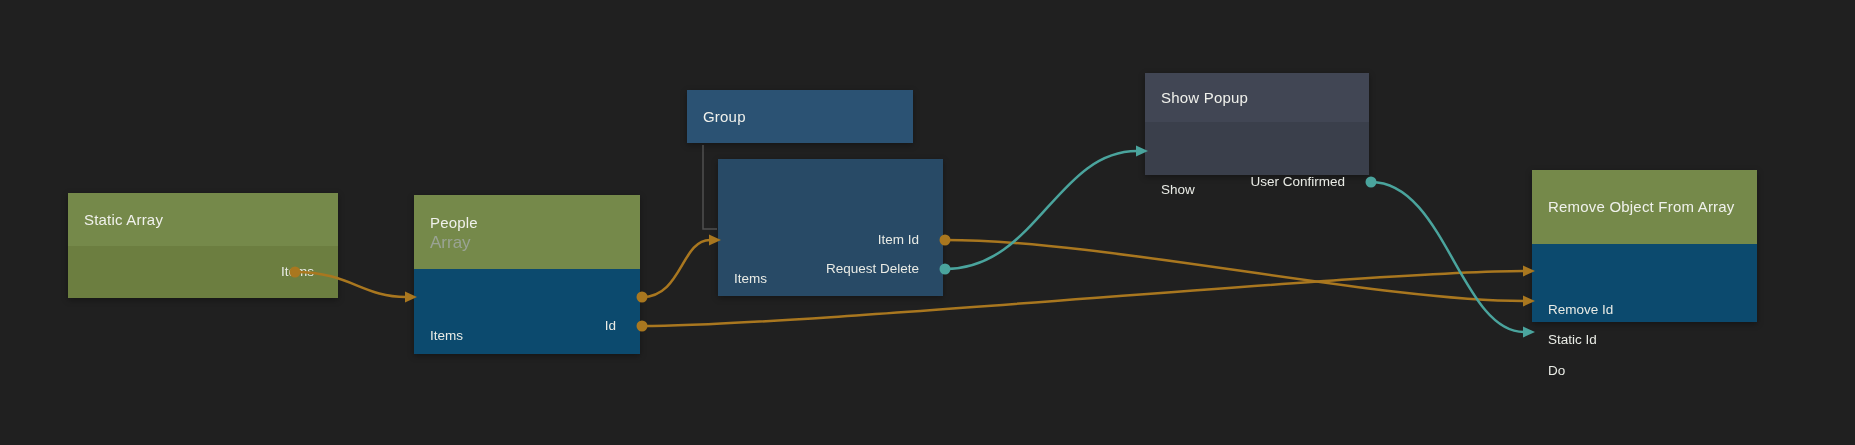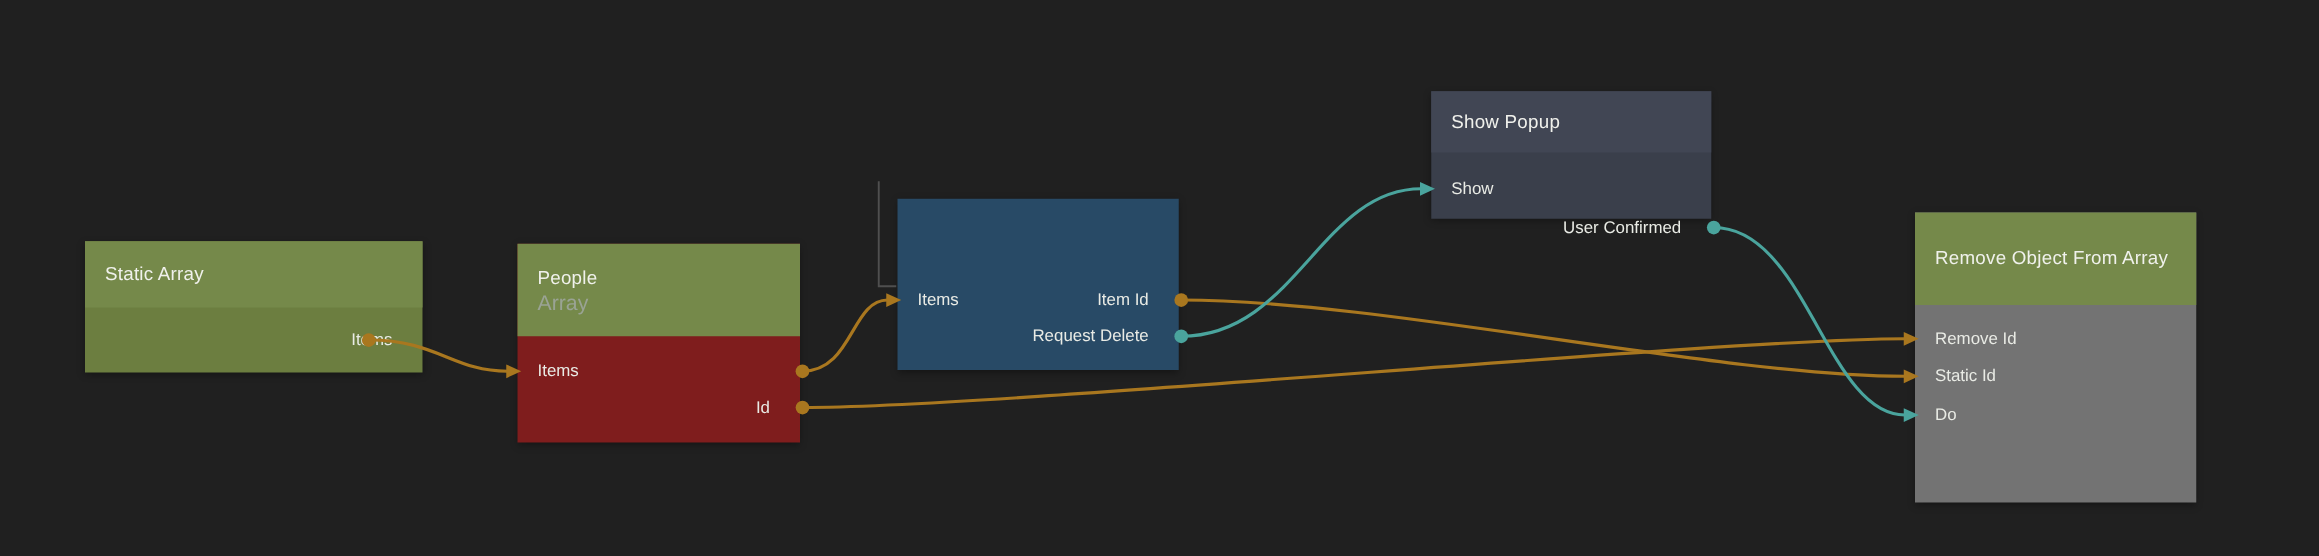--- a/index.html
+++ b/index.html
@@ -41,21 +41,21 @@
   }
   .node-body { position: absolute; left: 0; right: 0; bottom: 0; }
 
   .port {
     position: absolute;
     font-size: 13.5px;
     line-height: 18px;
     color: #e9ebe5;
     white-space: nowrap;
   }
-  .port.left  { left: 16px; text-align: left; }
+  .port.left  { left: 16px; text-align: left; margin-top: 39px; }
   .port.right { right: 24px; text-align: center; }
 
   #wire-layer {
     position: absolute;
     inset: 0;
     z-index: 5;
     pointer-events: none;
   }
   #wire-layer g[data-interactable="true"] { pointer-events: stroke; }
 </style>
@@ -64,44 +64,50 @@
 
 <div class="canvas" data-interactable="true">
   <div id="node-layer" data-interactable="false">
       <div class="node" data-interactable="true" style="left: 68px; top: 193px; width: 270px; height: 105px; background: rgb(108, 126, 64);">
         <div class="node-header" data-interactable="true" style="height: 53px; background: rgb(117, 137, 74);">
           <div class="node-title" data-interactable="false">Static Array</div>
         </div>
         <div class="node-body" data-interactable="false" style="top: 53px;"></div>
         <div class="port right" data-interactable="true" style="top: 70px;">Items</div>
       </div>
-      <div class="node" data-interactable="true" style="left: 414px; top: 195px; width: 226px; height: 159px; background: #7f1d1d;">
+      <div class="node" data-interactable="true" style="left: 414px; top: 195px; width: 226px; height: 159px; background: #0c4a6e;">
         <div class="node-header" data-interactable="true" style="height: 74px; background: rgb(117, 137, 74);">
           <div class="node-title" data-interactable="false">People</div>
           <div class="node-subtitle" data-interactable="false">Array</div>
         </div>
         <div class="node-body" data-interactable="false" style="top: 74px;"></div>
         <div class="port left" data-interactable="true" style="top: 93px;">Items</div>
         <div class="port right" data-interactable="true" style="top: 122px;">Id</div>
+      </div>
+      <div class="node" data-interactable="true" style="left: 687px; top: 90px; width: 226px; height: 53px; background: rgb(40, 74, 102);">
+        <div class="node-header" data-interactable="true" style="height: 53px; background: rgb(43, 82, 115);">
+          <div class="node-title" data-interactable="false">Group</div>
+        </div>
+        <div class="node-body" data-interactable="false" style="top: 53px;"></div>
       </div>
       <div class="node" data-interactable="true" style="left: 718px; top: 159px; width: 225px; height: 137px; background: rgb(40, 74, 102);">
         <div class="node-body" data-interactable="false" style="top: 53px;"></div>
         <div class="port left" data-interactable="true" style="top: 72px;">Items</div>
         <div class="port right" data-interactable="true" style="top: 72px;">Item Id</div>
         <div class="port right" data-interactable="true" style="top: 101px;">Request Delete</div>
       </div>
       <div class="node" data-interactable="true" style="left: 1145px; top: 73px; width: 224px; height: 102px; background: rgb(58, 63, 75);">
         <div class="node-header" data-interactable="true" style="height: 49px; background: rgb(65, 70, 84);">
           <div class="node-title" data-interactable="false">Show Popup</div>
         </div>
         <div class="node-body" data-interactable="false" style="top: 49px;"></div>
         <div class="port left" data-interactable="true" style="top: 69px;">Show</div>
         <div class="port right" data-interactable="true" style="top: 100px;">User Confirmed</div>
       </div>
-      <div class="node" data-interactable="true" style="left: 1532px; top: 170px; width: 225px; height: 232px; background: #737373;">
+      <div class="node" data-interactable="true" style="left: 1532px; top: 170px; width: 225px; height: 152px; background: #0c4a6e;">
         <div class="node-header" data-interactable="true" style="height: 74px; background: rgb(117, 137, 74);">
           <div class="node-title" data-interactable="false">Remove Object From Array</div>
         </div>
         <div class="node-body" data-interactable="false" style="top: 74px;"></div>
         <div class="port left" data-interactable="true" style="top: 92px;">Remove Id</div>
         <div class="port left" data-interactable="true" style="top: 122px;">Static Id</div>
         <div class="port left" data-interactable="true" style="top: 153px;">Do</div>
       </div>
     </div>
   <svg id="wire-layer" data-interactable="false" viewBox="0 0 1855 445" width="1855" height="445">

